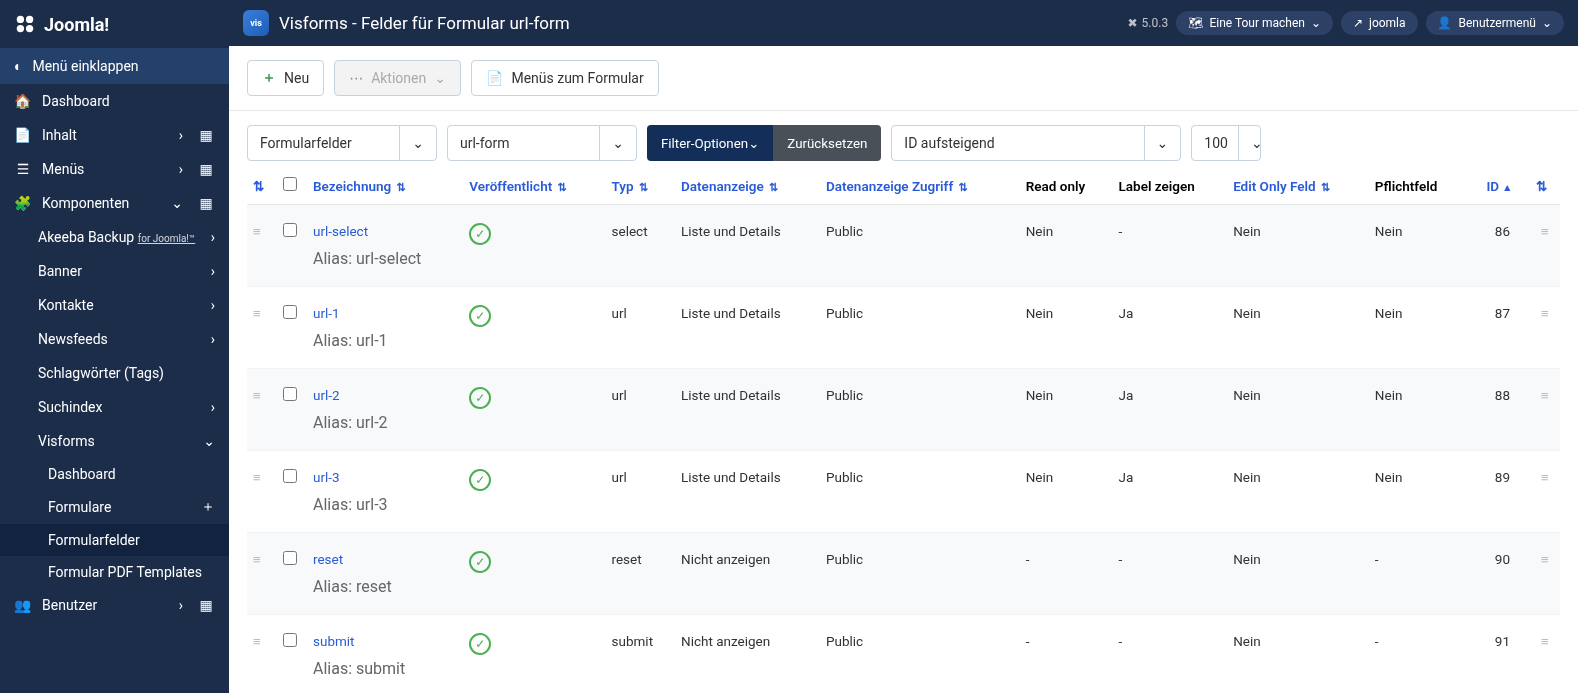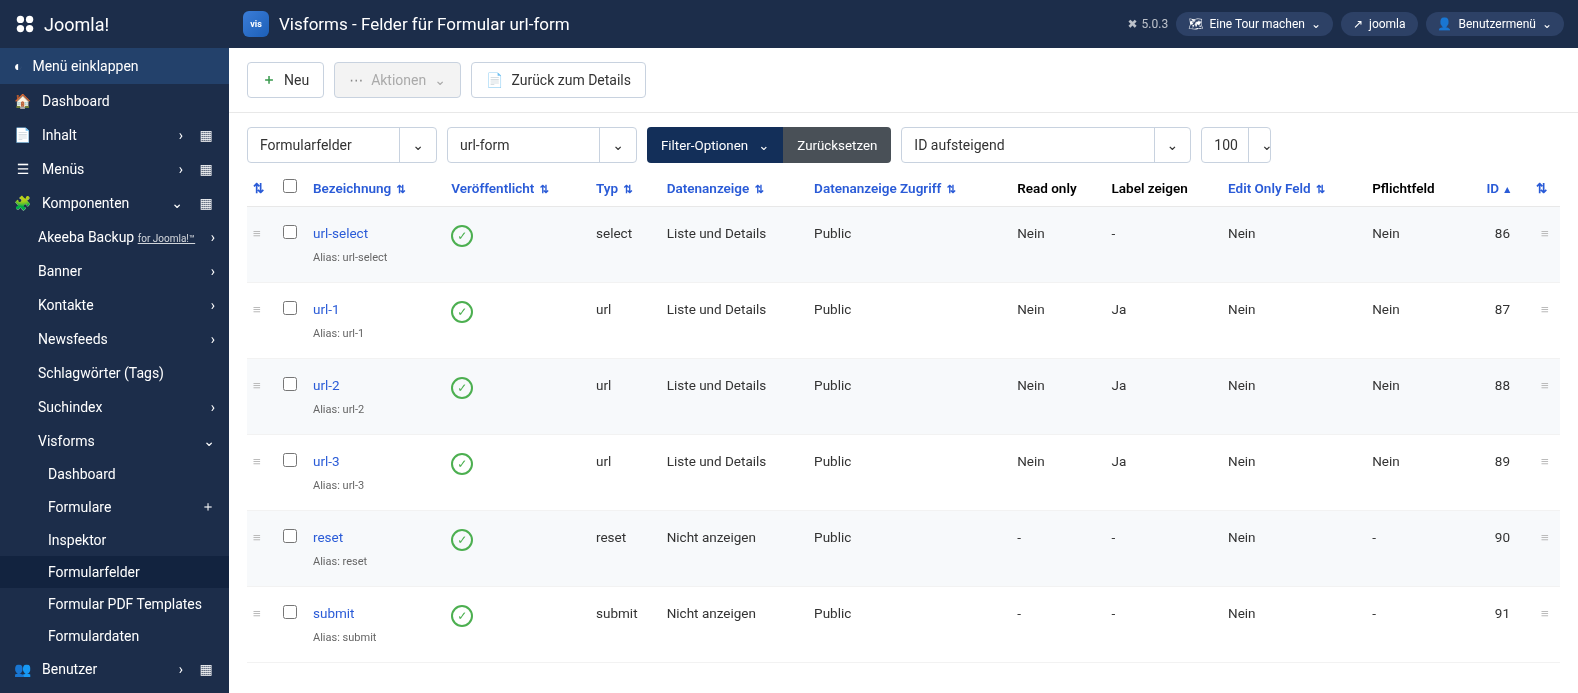--- a/index.html
+++ b/index.html
@@ -1,21 +1,21 @@
 <!DOCTYPE html>
 <html><head>
 <meta charset="utf-8">
 <style>
 * { margin: 0; padding: 0; box-sizing: border-box; font-family: -apple-system, BlinkMacSystemFont, "Segoe UI", Roboto, sans-serif; }
 body { background: #f0f4fb; font-size: 14px; color: #333; overflow: hidden; }
 .app { display: flex; height: 693px; width: 1578px; }
 
 
 .sidebar { width: 229px; background: #1c2d4a; color: #fff; display: flex; flex-direction: column; overflow-y: auto; }
-.brand { height: 48px; display: flex; align-items: center; padding: 0 14px; font-size: 18px; font-weight: normal; gap: 8px; }
+.brand { height: 48px; display: flex; align-items: center; padding: 0 14px; font-size: 18px; font-weight: bold; gap: 8px; }
 .brand-icon { width: 22px; height: 22px; }
 .collapse-row { display: flex; align-items: center; gap: 10px; padding: 10px 14px; background: #23416b; cursor: pointer; }
 .nav-item { display: flex; align-items: center; gap: 10px; padding: 9px 14px; cursor: pointer; position: relative; }
 .nav-item .nav-icon { width: 18px; text-align: center; }
 .nav-chevron { margin-left: auto; }
 .nav-dash { width: 18px; text-align: center; margin-left: 4px; }
 .sub-item { padding: 9px 14px 9px 38px; cursor: pointer; display: flex; align-items: center; justify-content: space-between; }
 .sub-item.has-chev { padding-right: 14px; }
 .sub2-item { padding: 8px 14px 8px 48px; cursor: pointer; display: flex; align-items: center; justify-content: space-between; }
 .sub2-item.active { background: #12233f; }
@@ -36,35 +36,35 @@
 .tb-btn .plus { color: #3a9a4e; font-weight: bold; }
 .tb-btn .dots { color: #888; }
 .tb-btn .file-icon { color: #2a5bd7; }
 
 .filters { padding: 14px 18px 6px; display: flex; gap: 10px; align-items: center; }
 .sel { border: 1px solid #c8d2df; background: #fff; border-radius: 4px; height: 36px; display: flex; align-items: center; padding: 0 12px; gap: 10px; cursor: pointer; min-width:0;}
 .sel .caret { margin-left: auto; padding-left:12px; border-left:1px solid #c8d2df; height:100%; display:flex; align-items:center;}
 .search-group { display: flex; margin-left:auto;}
 .search-input { border: 1px solid #c8d2df; border-radius: 4px 0 0 4px; height: 36px; padding: 0 12px; width: 180px; font-size:13px;}
 .search-btn { background: #132f59; color: #fff; border: none; width: 40px; height: 36px; border-radius: 0 4px 4px 0; cursor: pointer; display:flex;align-items:center;justify-content:center;}
-.filter-btn { background: #132f59; color: #fff; border: none; height: 36px; padding: 0 14px; border-radius: 4px 0 0 4px; cursor: pointer; display:flex;align-items:center;gap:10px;}
+.filter-btn { background: #132f59; color: #fff; border: none; height: 36px; padding: 0 14px; border-radius: 4px 0 0 4px; cursor: pointer; display:flex;align-items:center;gap:0;}
 .reset-btn { background: #495057; color: #fff; border: none; height: 36px; padding: 0 14px; border-radius: 0 4px 4px 0; cursor: pointer; text-align: right; }
 
 
 .table-wrap { padding: 0 18px 18px; overflow-x:auto;}
 table { width: 100%; border-collapse: collapse; font-size: 13.5px; }
 thead th { text-align: left; padding: 10px 6px; color: #000; font-weight: 600; border-bottom: 1px solid #e8e8e8;}
 thead th.sortable { color: #2a5bd7; cursor: pointer; }
 thead th .sort-icon { font-size: 11px; margin-left: 2px; }
 tbody tr { border-bottom: 1px solid #f2f2f2; }
 tbody tr:nth-child(odd) { background: #f7f9fb; }
 tbody td { padding: 18px 6px; vertical-align: top; }
 .drag { color: #bbb; cursor: grab; }
 .link { color: #2a5bd7; cursor: pointer; }
-.alias { font-size: 11px; color: #666; margin-top: 10px; }
+.alias { font-size: 16px; color: #666; margin-top: 10px; }
 .pub-icon { width: 22px; height: 22px; border: 2px solid #4caf50; border-radius: 50%; display: inline-flex; align-items: center; justify-content: center; color: #4caf50; font-size: 12px; }
 .row-menu { color: #bbb; cursor: pointer; text-align:center;}
 .chk { width:14px; height:14px; }
 
 svg { display: inline-block; vertical-align: middle; }
 </style>
 </head>
 <body>
 
 <div class="app">
@@ -135,31 +135,25 @@
       <span>⌄</span>
     </div>
 
     <div class="sub2-item">
         <span>Dashboard</span>
       </div>
     <div class="sub2-item">
       <span>Formulare</span>
       <span>＋</span>
     </div>
-    <div class="sub2-item">
-        <span>Inspektor</span>
-      </div>
     <div class="sub2-item active">
         <span>Formularfelder</span>
       </div>
     <div class="sub2-item">
         <span>Formular PDF Templates</span>
-      </div>
-    <div class="sub2-item">
-        <span>Formulardaten</span>
       </div>
 
     <div class="nav-item">
       <span class="nav-icon">👥</span>
       <span>Benutzer</span>
       <span class="nav-chevron">›</span>
       <span class="nav-dash">▦</span>
     </div>
   </div>
 
@@ -196,21 +190,21 @@
         <span class="plus">＋</span>
         <span>Neu</span>
       </button>
       <button class="tb-btn disabled">
         <span class="dots">⋯</span>
         <span>Aktionen</span>
         <span>⌄</span>
       </button>
       <button class="tb-btn">
         <span class="file-icon">📄</span>
-        <span>Zurück zum Details</span>
+        <span>Menüs zum Formular</span>
       </button>
     </div>
 
     <div class="filters">
       <div class="sel" style="width:190px">
         <span>Formularfelder</span>
         <span class="caret">⌄</span>
       </div>
       <div class="sel" style="width:190px">
         <span>url-form</span>

